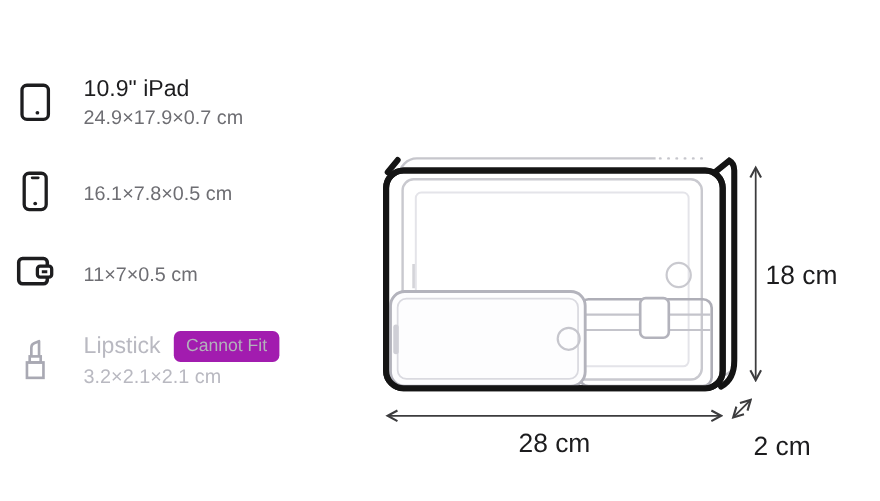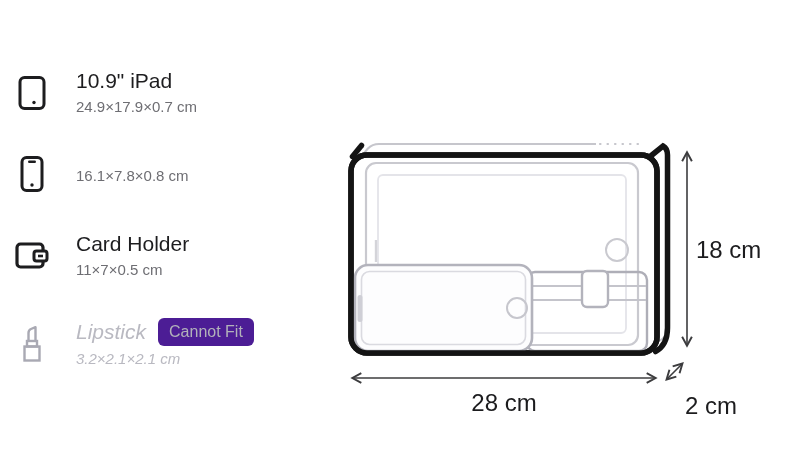--- a/index.html
+++ b/index.html
@@ -9,25 +9,25 @@
     font-family:"Liberation Sans", sans-serif;
     -webkit-font-smoothing:antialiased;
   }
   
   .item-list{position:absolute;left:12px;top:68px;width:320px;}
   .item{display:flex;align-items:center;margin-bottom:38px;cursor:default;}
   .item-icon{width:40px;display:flex;justify-content:center;align-items:center;flex:0 0 40px;}
   .item-text{margin-left:24px;}
   .title-row{display:flex;align-items:center;}
   .item-title{font-size:21px;line-height:26px;color:#1d1d1f;font-weight:400;white-space:nowrap;}
-  .item-dims{font-size:15px;line-height:20px;color:#6e6e73;margin-top:3px;white-space:nowrap;}
+  .item-dims{font-size:18px;line-height:20px;color:#6e6e73;margin-top:3px;white-space:nowrap;}
   .item.disabled .item-title,
-  .item.disabled .item-dims{color:#b9b9c1;font-style:italic;}
+  .item.disabled .item-dims{color:#b9b9c1;}
   .badge{
-    margin-left:12px;background:#4c1d95;color:#b2b2ba;
+    margin-left:12px;background:#a21caf;color:#b2b2ba;
     font-size:16px;line-height:16px;padding:6px 11px;border-radius:6px;white-space:nowrap;
   }
   
   .diagram{position:absolute;left:330px;top:128px;width:470px;height:325px;}
   .dim-label{
     font-family:"Liberation Sans", sans-serif;
     font-size:24px;fill:#1c1c1e;
   }
 </style>
 </head>
@@ -52,36 +52,33 @@
 
   <div class="item">
     <div class="item-icon">
       <svg width="26" height="38" viewBox="0 0 26 38">
         <rect x="3" y="2.5" width="20" height="33" rx="4.5" fill="none" stroke="#1d1d1f" stroke-width="3"></rect>
         <rect x="9" y="5.5" width="8" height="2.4" rx="1.2" fill="#1d1d1f"></rect>
         <circle cx="13" cy="30" r="1.7" fill="#1d1d1f"></circle>
       </svg>
     </div>
     <div class="item-text">
-      <div class="item-dims">16.1×7.8×0.8 cm</div>
+      <div class="item-dims">16.1×7.8×0.5 cm</div>
     </div>
   </div>
 
   <div class="item">
     <div class="item-icon">
       <svg width="36" height="32" viewBox="0 0 36 32">
         <rect x="3" y="4" width="26" height="23" rx="3.5" fill="none" stroke="#1d1d1f" stroke-width="3.2"></rect>
         <rect x="20" y="11" width="13" height="10" rx="2.5" fill="#ffffff" stroke="#1d1d1f" stroke-width="3"></rect>
         <line x1="24" y1="16" x2="29" y2="16" stroke="#1d1d1f" stroke-width="2.6"></line>
       </svg>
     </div>
     <div class="item-text">
-      <div class="title-row">
-        <span class="item-title">Card Holder</span>
-      </div>
       <div class="item-dims">11×7×0.5 cm</div>
     </div>
   </div>
 
   <div class="item disabled">
     <div class="item-icon">
       <svg width="28" height="40" viewBox="0 0 28 40">
         <path d="M10.5 17 V9 Q10.5 6 13 5 L17.5 3.2 V17" fill="none" stroke="#a9a9b3" stroke-width="2.4" stroke-linejoin="round"></path>
         <rect x="9" y="17" width="10" height="5.5" fill="none" stroke="#a9a9b3" stroke-width="2.4"></rect>
         <rect x="6.5" y="22.5" width="15" height="14" fill="none" stroke="#a9a9b3" stroke-width="2.4"></rect>

